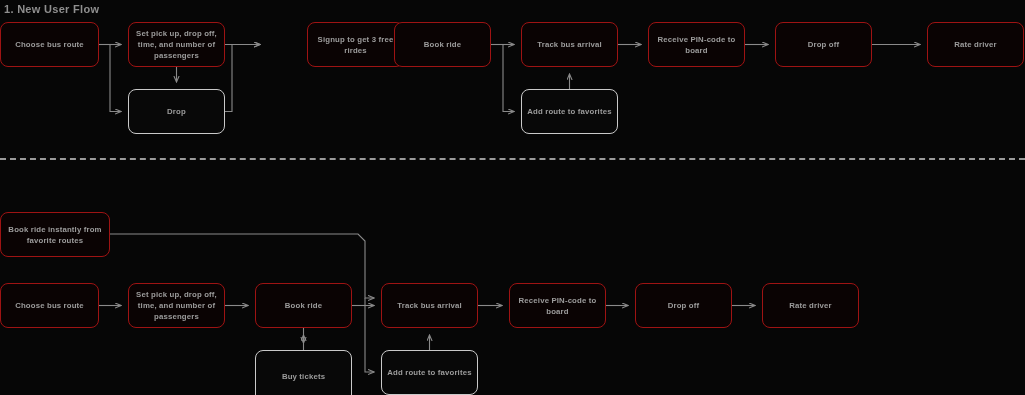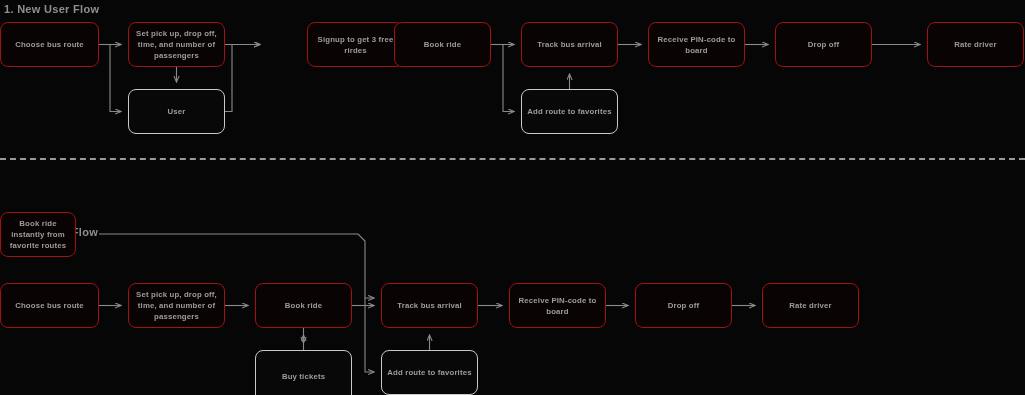--- a/index.html
+++ b/index.html
@@ -149,26 +149,26 @@
       <div class="node red" style="left: 648px; top: 22px; width: 97px; height: 45px;">
         <span>Receive PIN-code to board</span>
       </div>
       <div class="node red" style="left: 775px; top: 22px; width: 97px; height: 45px;">
         <span>Drop off</span>
       </div>
       <div class="node red" style="left: 927px; top: 22px; width: 97px; height: 45px;">
         <span>Rate driver</span>
       </div>
       <div class="node gray" style="left: 128px; top: 89px; width: 97px; height: 45px;">
-        <span>User</span>
+        <span>Drop</span>
       </div>
       <div class="node gray" style="left: 521px; top: 89px; width: 97px; height: 45px;">
         <span>Add route to favorites</span>
       </div>
-      <div class="node red" style="left: 0px; top: 212px; width: 76px; height: 45px;">
+      <div class="node red" style="left: 0px; top: 212px; width: 110px; height: 45px;">
         <span>Book ride instantly from favorite routes</span>
       </div>
       <div class="node red" style="left: 0px; top: 283px; width: 99px; height: 45px;">
         <span>Choose bus route</span>
       </div>
       <div class="node red" style="left: 128px; top: 283px; width: 97px; height: 45px;">
         <span>Set pick up, drop off, time, and number of passengers</span>
       </div>
       <div class="node red" style="left: 255px; top: 283px; width: 97px; height: 45px;">
         <span>Book ride</span>

